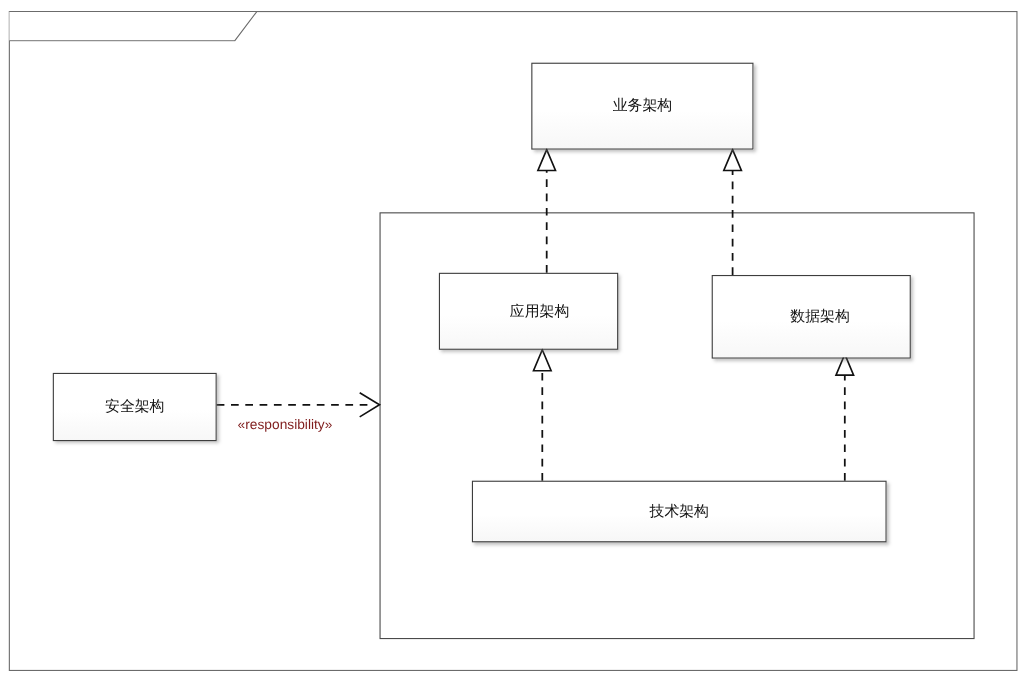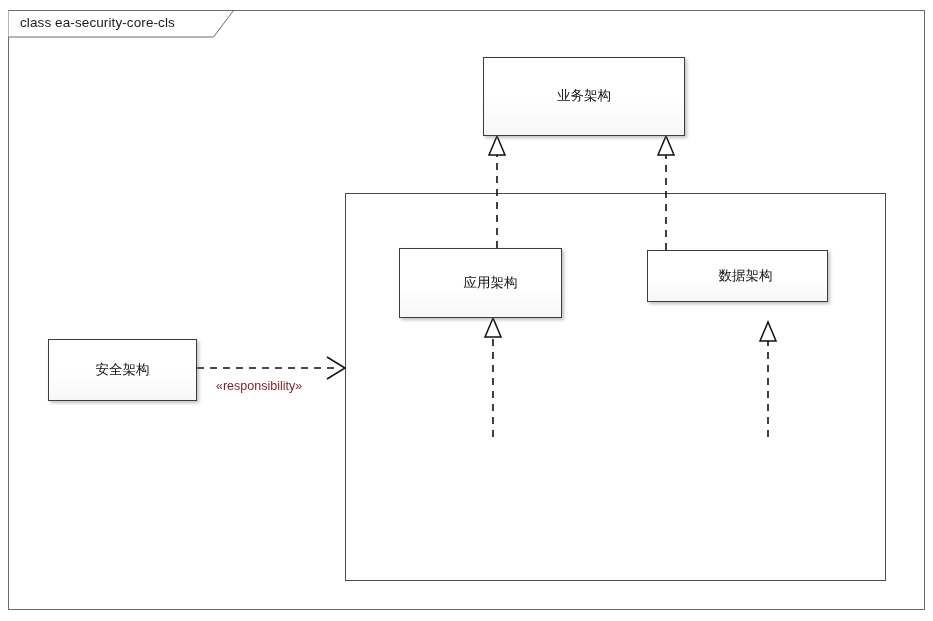--- a/index.html
+++ b/index.html
@@ -76,21 +76,21 @@
   .node-label {
     font-size: 13.5px;
     color: #111111;
     text-align: center;
     line-height: 1.2;
     user-select: none;
   }
 
   #node-business    { left: 483px; top: 57px;  width: 202px; height: 79px; }
   #node-application { left: 399px; top: 248px; width: 163px; height: 70px; padding-left: 20px; }
-  #node-data        { left: 647px; top: 250px; width: 181px; height: 52px; padding-left: 16px; }
+  #node-data        { left: 647px; top: 250px; width: 181px; height: 76px; padding-left: 16px; }
   #node-technology  { left: 429px; top: 437px; width: 377px; height: 56px; }
   #node-security    { left: 48px;  top: 339px; width: 149px; height: 62px; }
 
   
   .edges {
     position: absolute;
     left: 0;
     top: 0;
     width: 933px;
     height: 621px;
@@ -132,21 +132,20 @@
 
 <div id="canvas">
 
   <div class="frame"></div>
 
   <div class="frame-tab">
     <svg width="226" height="28" viewBox="0 0 226 28" xmlns="http://www.w3.org/2000/svg">
       <path d="M 0.5 0.5 L 225.5 0.5 L 205.5 27 L 0.5 27" fill="#ffffff" stroke="#6b6b6b" stroke-width="1"></path>
     </svg>
   </div>
-  <div class="frame-title">class ea-security-core-cls</div>
 
   <div class="group-box"></div>
 
   <svg class="edges" width="933" height="621" viewBox="0 0 933 621" xmlns="http://www.w3.org/2000/svg">
 
     <g>
       <line class="edge-line" x1="497" y1="248" x2="497" y2="155"></line>
       <polygon class="edge-head-hollow" points="497,136 489,155 505,155"></polygon>
     </g>
 
@@ -178,18 +177,21 @@
   </div>
 
   <div class="node" id="node-application">
     <span class="node-label">应用架构</span>
   </div>
 
   <div class="node" id="node-data">
     <span class="node-label">数据架构</span>
   </div>
 
+  <div class="node" id="node-technology">
+    <span class="node-label">技术架构</span>
+  </div>
 
   <div class="node" id="node-security">
     <span class="node-label">安全架构</span>
   </div>
 
 </div>
 
 </body></html>

